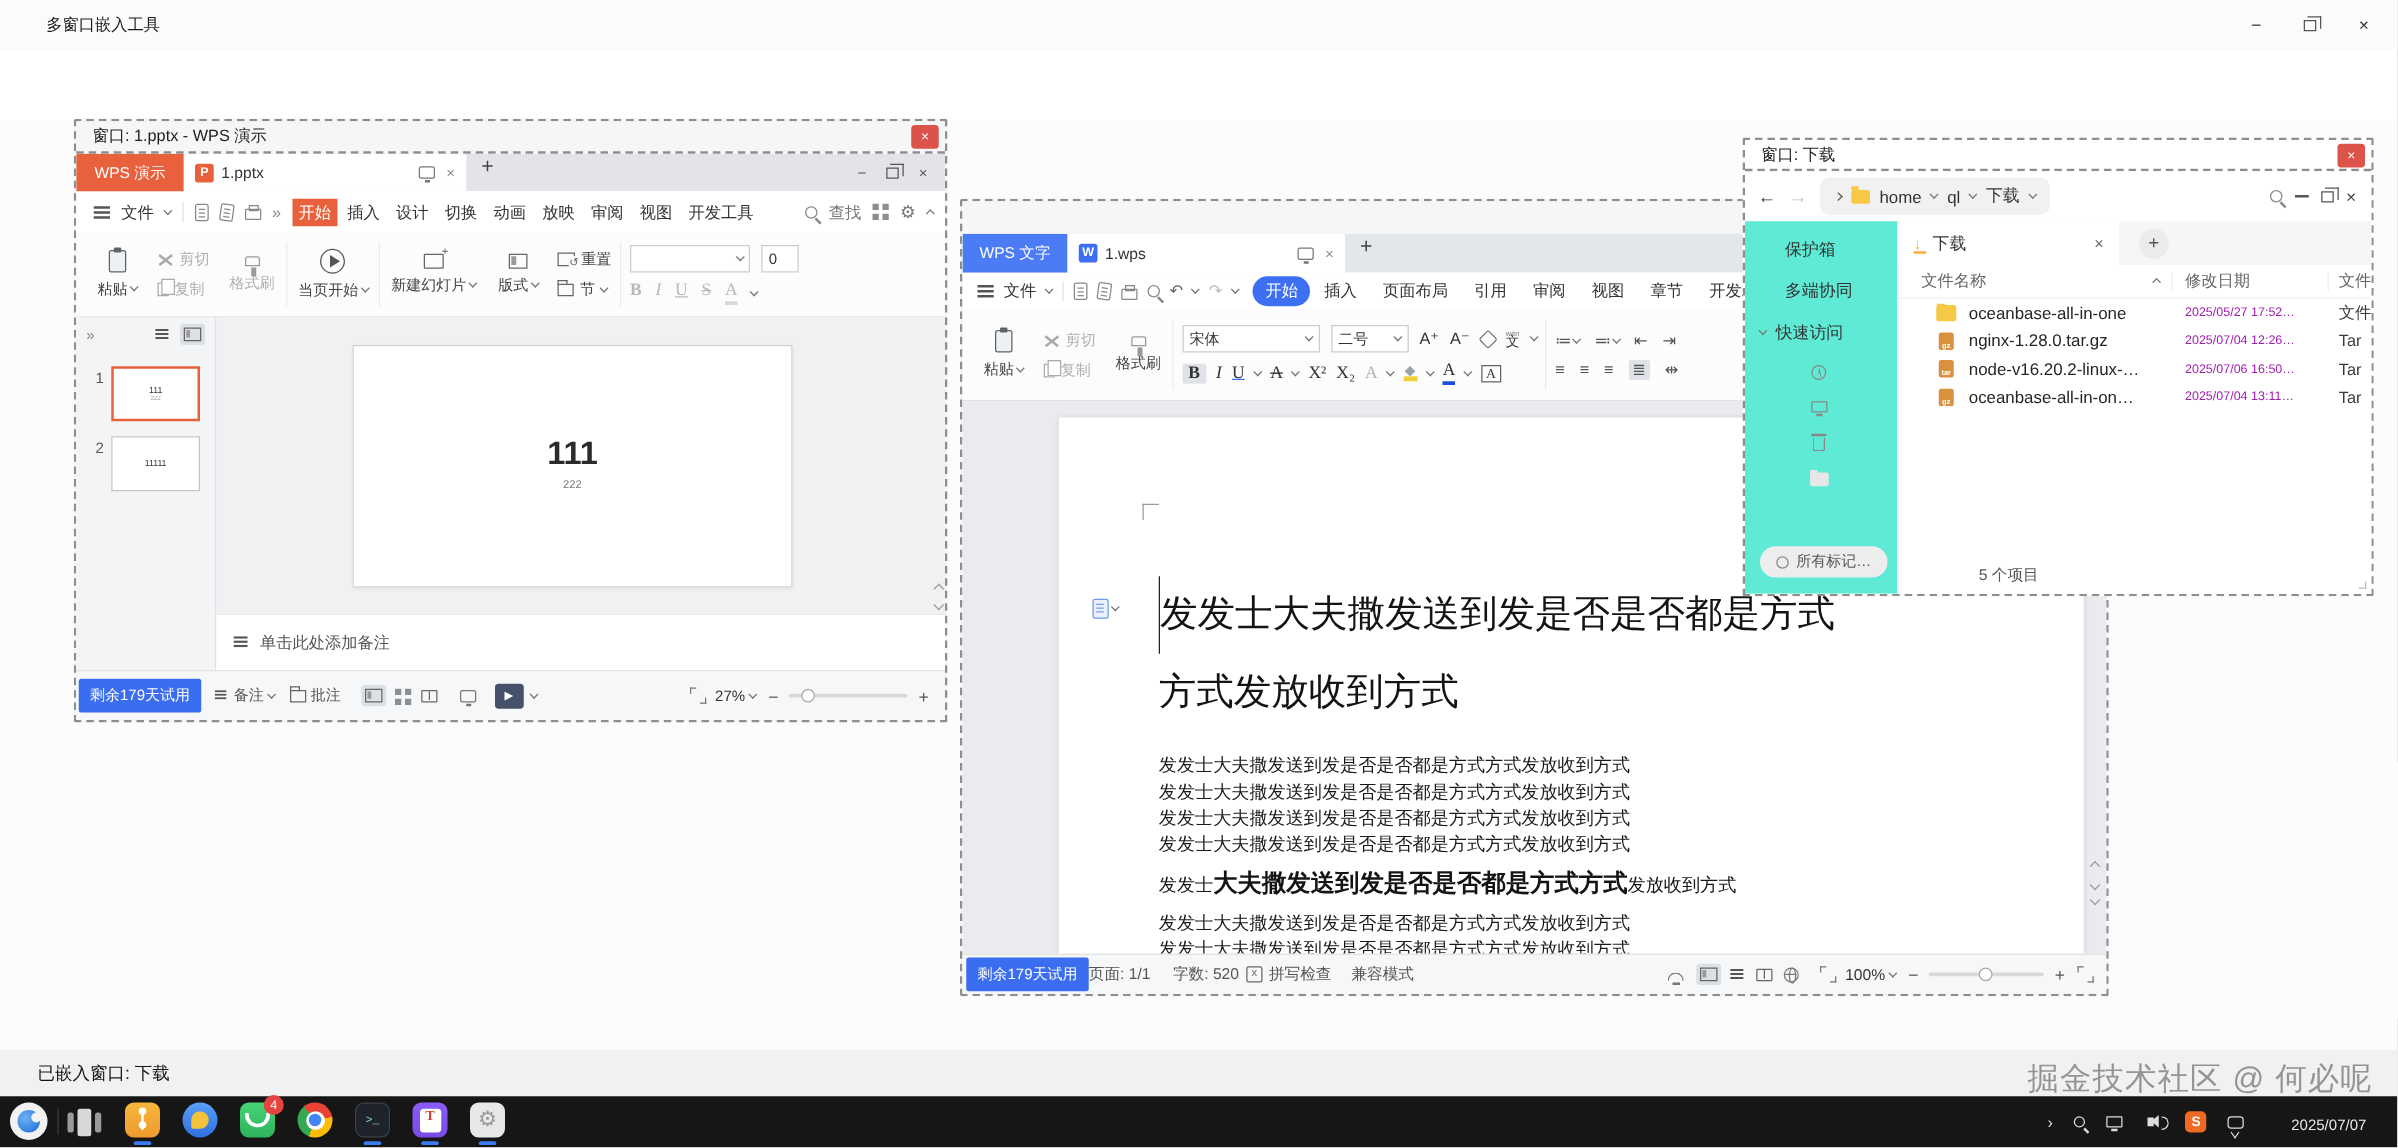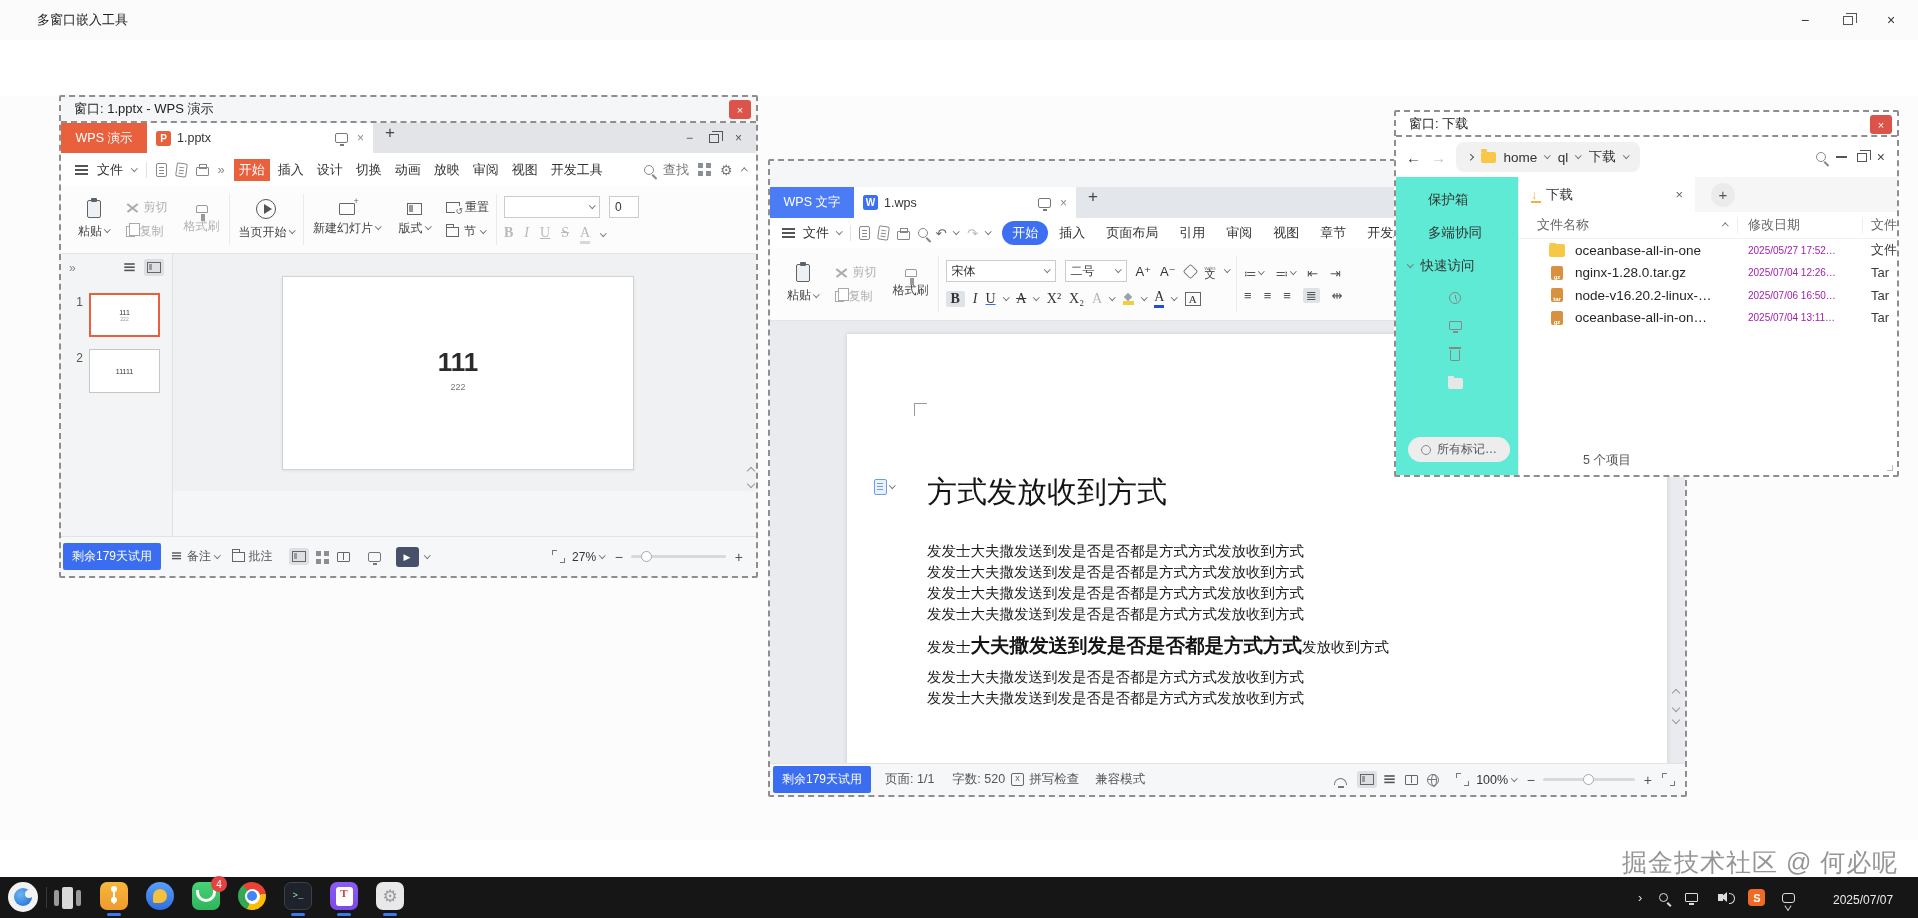--- a/index.html
+++ b/index.html
@@ -433,20 +433,24 @@
             <div class="small">222</div>
           </div>
           <div class="sscroll">
             <span class="cv u" style="border-color:#999"></span>
             <span class="cv d" style="border-color:#999"></span>
           </div>
         </div>
       </div>
       <div class="notes">
         <div class="lcell"></div>
+        <div class="rcell">
+          <span class="ic xbars" style="transform:scale(.85)"></span>
+          <span>单击此处添加备注</span>
+        </div>
       </div>
       <div class="statusbar">
         <span class="trial" style="margin-left:2px">剩余179天试用</span>
         <span class="flex" style="gap:4px;margin-left:9px">
             <span class="ic xbars" style="transform:scale(.7)"></span>
             <span>备注</span>
             <span class="cv d cvs"></span>
           </span>
         <span class="flex" style="gap:4px;margin-left:12px">
             <span class="ic xsect"></span>
@@ -602,20 +606,21 @@
         </div>
       </div>
       <div class="docarea">
         <div class="page"></div>
         <div class="cropmark"></div>
         <div class="paraicon">
             <span class="pd"></span>
             <span class="cv d cvs"></span>
           </div>
         <div class="doctext">
+          <div class="h1 first">发发士大夫撒发送到发是否是否都是方式</div>
           <div class="h1">方式发放收到方式</div>
           <div style="margin-top:18px">
               <div class="bodyline">发发士大夫撒发送到发是否是否都是方式方式发放收到方式</div>
               <div class="bodyline">发发士大夫撒发送到发是否是否都是方式方式发放收到方式</div>
               <div class="bodyline">发发士大夫撒发送到发是否是否都是方式方式发放收到方式</div>
               <div class="bodyline">发发士大夫撒发送到发是否是否都是方式方式发放收到方式</div>
             </div>
           <div class="mixed">
             <span>发发士</span><b>大夫撒发送到发是否是否都是方式方式</b><span>发放收到方式</span>
           </div>
@@ -625,21 +630,21 @@
             </div>
         </div>
         <div class="dscroll" style="top:366px">
           <span class="cv u" style="border-color:#999"></span>
           <span class="cv d" style="border-color:#999"></span>
           <span class="cv d" style="border-color:#999;margin-top:-6px"></span>
         </div>
       </div>
       <div class="statusbar">
         <span class="trial" style="margin-left:3px">剩余179天试用</span>
-        <span style="margin-left:14px">页面: 1/1</span>
+        <span style="">页面: 1/1</span>
         <span style="margin-left:18px">字数: 520</span>
         <span class="flex" style="gap:5px;margin-left:6px">
             <span class="ic xspell"></span>
             <span>拼写检查</span>
           </span>
         <span style="margin-left:16px">兼容模式</span>
         <span style="flex:1"></span>
         <span class="ic xeye"></span>
         <span class="vicon active" style="margin-left:10px">
             <span class="ic xnorm"></span>
@@ -763,20 +768,23 @@
               <span class="c3">Tar</span>
             </div>
             </div>
           <div class="fmcount">5 个项目</div>
           <div class="grip"></div>
         </div>
       </div>
     </div>
   </div>
 
+  <div id="bottomstrip">
+    <div class="txt">已嵌入窗口: 下载</div>
+  </div>
 
   <div id="taskbar">
     <div class="launcher">
         <span class="sw"></span>
       </div>
     <div class="tsep"></div>
     <div class="taskview">
         <i></i>
         <i class="mid"></i>
         <i></i>

